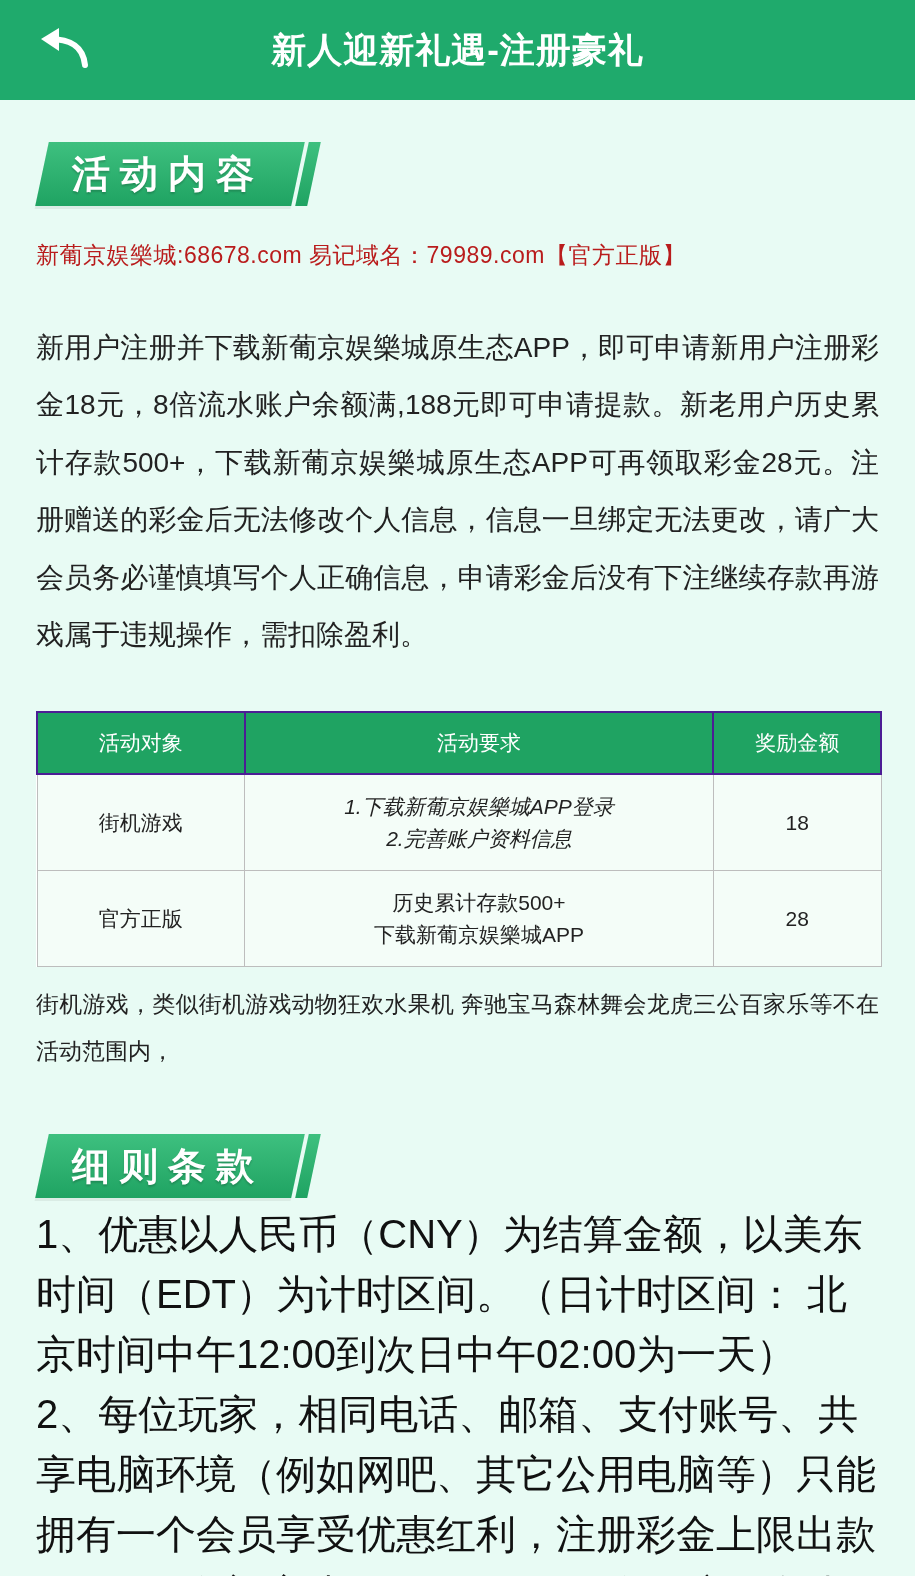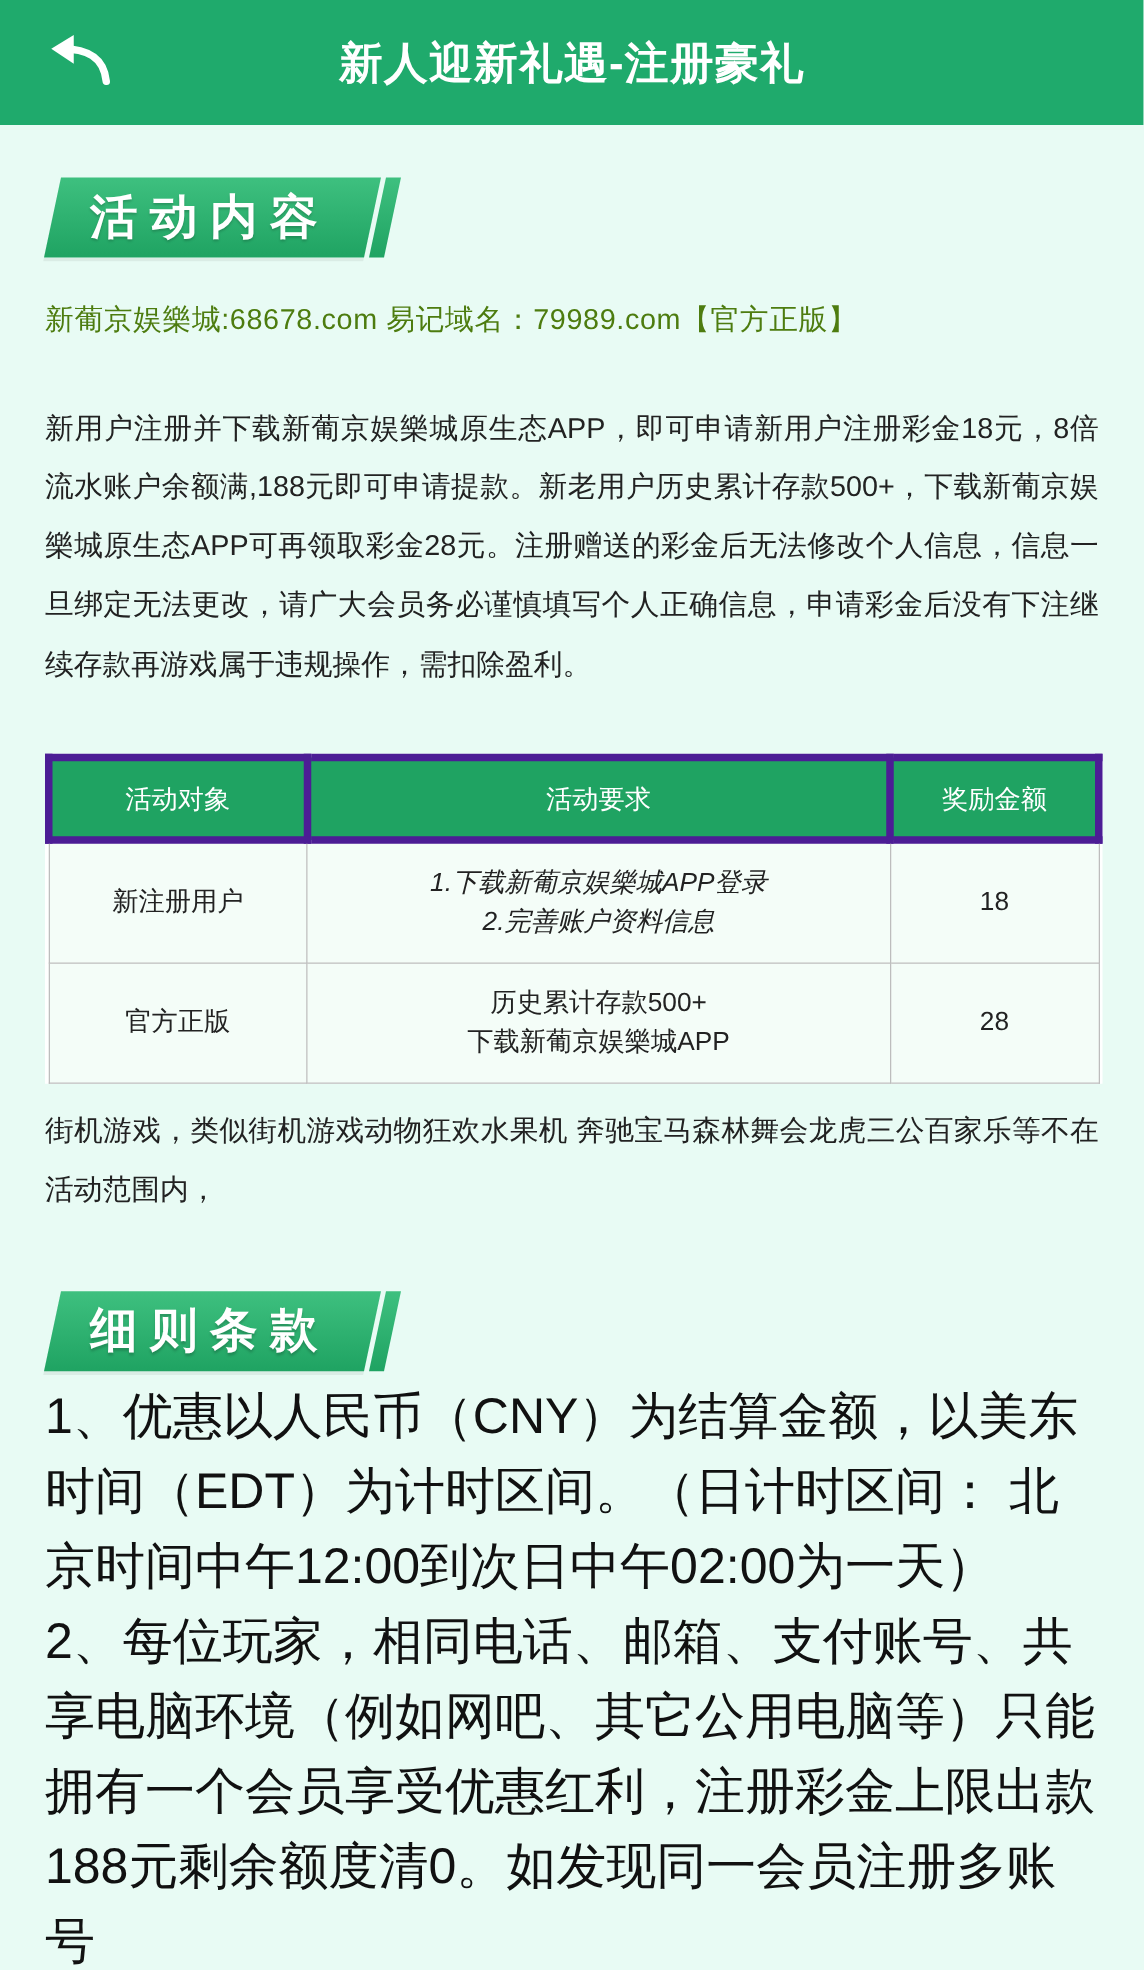--- a/index.html
+++ b/index.html
@@ -78,44 +78,44 @@
     height: 100%;
     background: linear-gradient(180deg, #3ec07f 0%, #1fa362 100%);
   }
   
   .content {
     padding: 0 36px;
   }
   .intro-line {
     margin-top: 34px;
     font-size: 23px;
-    color: #4d7c0f;
+    color: #b91c1c;
     letter-spacing: 0.5px;
   }
   .para {
     margin-top: 48px;
-    font-size: 23px;
+    font-size: 28px;
     color: #222;
     line-height: 2.05;
     text-align: justify;
   }
   
   table.act-table {
     margin-top: 48px;
     width: 846px;
     border-collapse: collapse;
     background: #fff;
   }
   table.act-table th {
     background: #1fa362;
     color: #fff;
     font-size: 21px;
     font-weight: normal;
     padding: 16px 4px;
-    border: 6px solid #4c1d95;
+    border: 2px solid #4c1d95;
   }
   table.act-table td {
     border: 1px solid #bdbdbd;
     text-align: center;
     font-size: 21px;
     color: #222;
     padding: 16px 6px;
     line-height: 1.5;
     background: #f4fdf8;
   }
@@ -183,21 +183,21 @@
     <table class="act-table">
       <thead>
         <tr>
           <th class="col-1">活动对象</th>
           <th class="col-2">活动要求</th>
           <th class="col-3">奖励金额</th>
         </tr>
       </thead>
       <tbody>
         <tr>
-          <td class="col-1">新注册用户</td>
+          <td class="col-1">街机游戏</td>
           <td class="col-2" style="white-space: pre-line; font-style: italic;">1.下载新葡京娱樂城APP登录
 2.完善账户资料信息</td>
           <td class="col-3">18</td>
         </tr>
         <tr>
           <td class="col-1">官方正版</td>
           <td class="col-2" style="white-space: pre-line; margin-top: 20px;">历史累计存款500+
 下载新葡京娱樂城APP</td>
           <td class="col-3">28</td>
         </tr>

